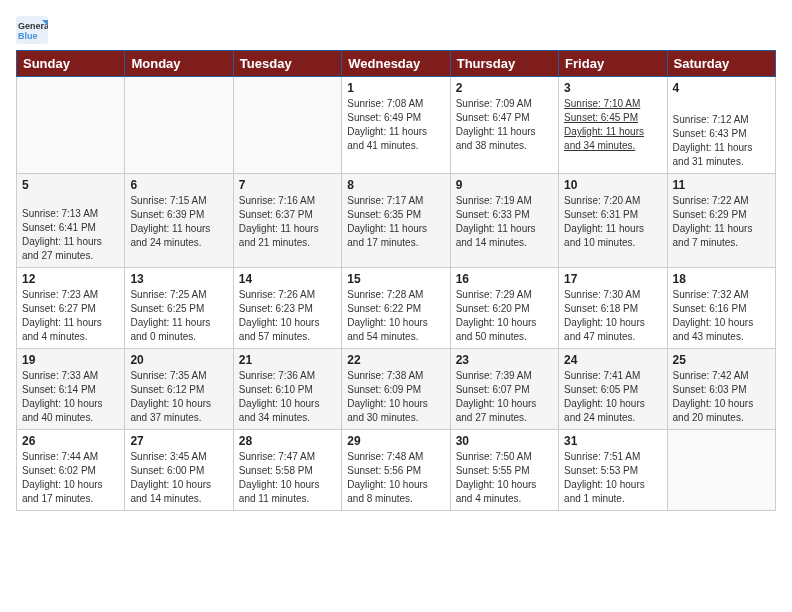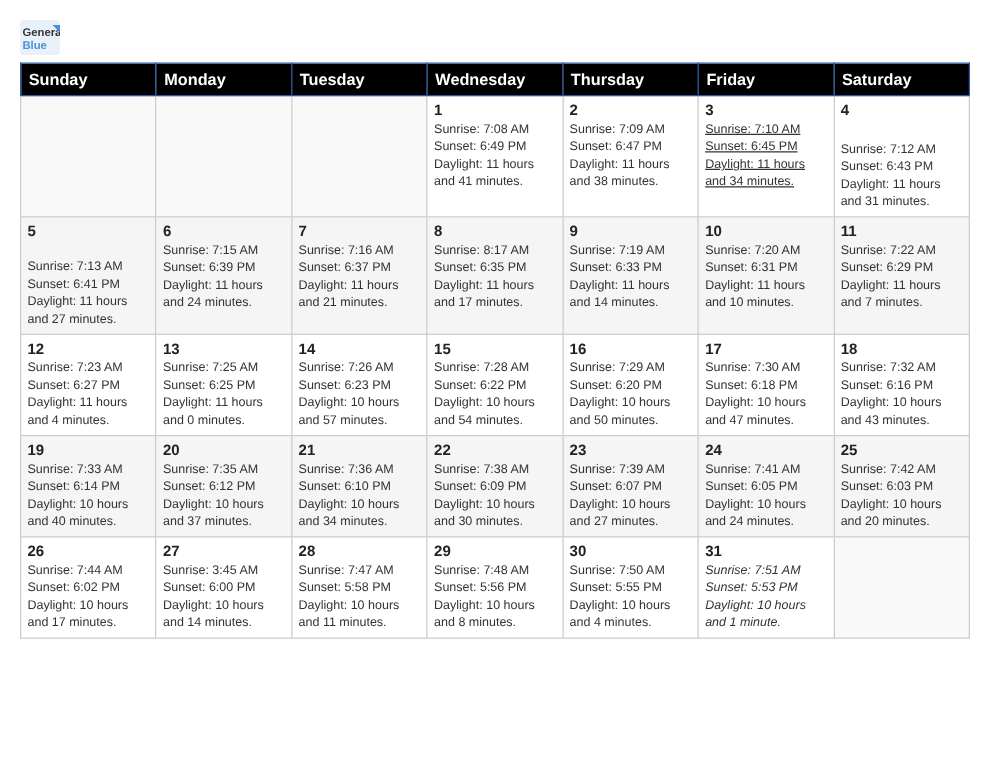--- a/index.html
+++ b/index.html
@@ -36,21 +36,21 @@
     .subtitle {
       font-size: 15px;
       color: #444;
     }
     .calendar {
       width: 100%;
       border-collapse: collapse;
       margin-top: 6px;
     }
     .calendar th {
-      background-color: #000000;
+      background-color: #7f1d1d;
       color: #fff;
       text-align: left;
       padding: 5px 6px;
       font-size: 13px;
       font-weight: bold;
       border: 1px solid #2a5a9e;
     }
     .calendar td {
       vertical-align: top;
       border: 1px solid #ccc;
@@ -160,21 +160,21 @@
         </td>
         <td>
           <div class="day-number">7</div>
           <div class="day-info" style="white-space: pre-line;">Sunrise: 7:16 AM
 Sunset: 6:37 PM
 Daylight: 11 hours
 and 21 minutes.</div>
         </td>
         <td>
           <div class="day-number">8</div>
-          <div class="day-info" style="white-space: pre-line;">Sunrise: 8:17 AM
+          <div class="day-info" style="white-space: pre-line;">Sunrise: 7:17 AM
 Sunset: 6:35 PM
 Daylight: 11 hours
 and 17 minutes.</div>
         </td>
         <td>
           <div class="day-number">9</div>
           <div class="day-info" style="white-space: pre-line;">Sunrise: 7:19 AM
 Sunset: 6:33 PM
 Daylight: 11 hours
 and 14 minutes.</div>
@@ -327,21 +327,21 @@
         </td>
         <td>
           <div class="day-number">30</div>
           <div class="day-info" style="white-space: pre-line;">Sunrise: 7:50 AM
 Sunset: 5:55 PM
 Daylight: 10 hours
 and 4 minutes.</div>
         </td>
         <td>
           <div class="day-number">31</div>
-          <div class="day-info" style="white-space: pre-line; font-style: italic;">Sunrise: 7:51 AM
+          <div class="day-info" style="white-space: pre-line;">Sunrise: 7:51 AM
 Sunset: 5:53 PM
 Daylight: 10 hours
 and 1 minute.</div>
         </td>
         <td class="empty-cell"></td>
       </tr>
     </tbody>
 </table>
 
 </body></html>

